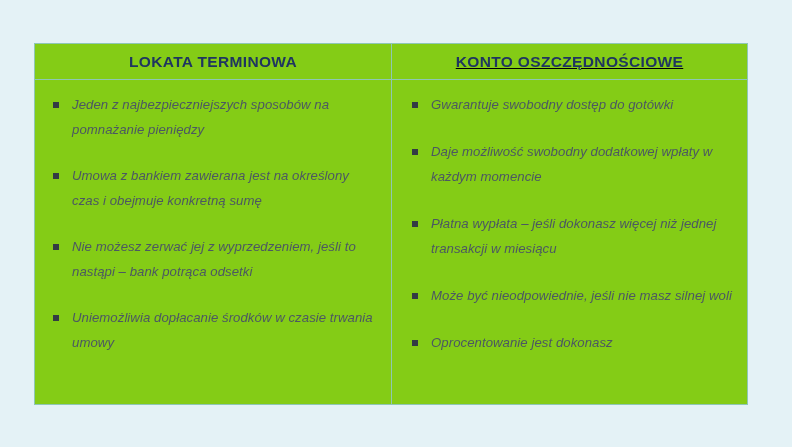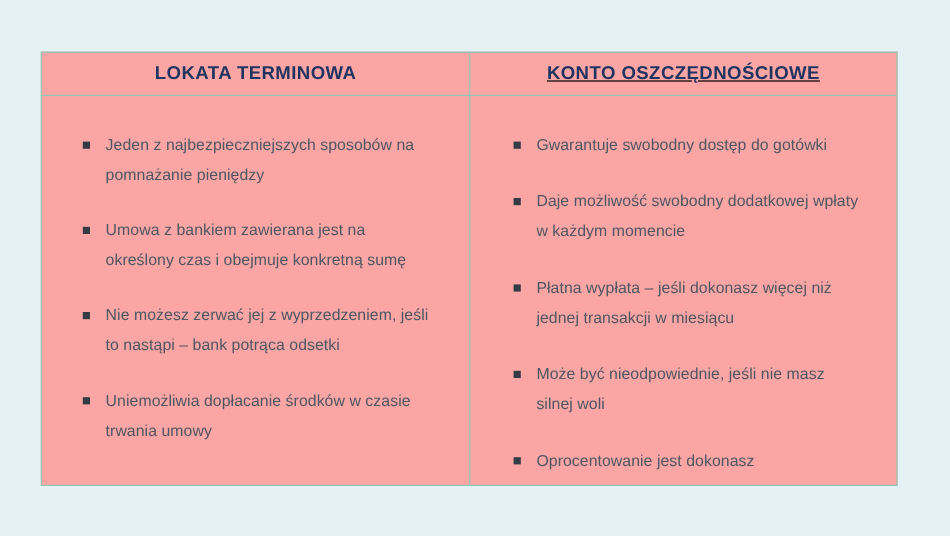--- a/index.html
+++ b/index.html
@@ -15,21 +15,21 @@
   }
 
   #comparison-table {
     position: absolute;
     left: 34px;
     top: 43px;
     width: 714px;
     height: 362px;
     box-sizing: border-box;
     border: 1px solid #8ec7b4;
-    background: #fca5a5;
+    background: #84cc16;
     display: flex;
     flex-direction: column;
   }
 
   .table-header-row {
     display: flex;
     flex: 0 0 35px;
     border-bottom: 1px solid #8ec7b4;
   }
 
@@ -59,22 +59,23 @@
 
   .col-body {
     box-sizing: border-box;
     padding: 12px 16px 10px 16px;
   }
   .col-body.left  { flex: 0 0 357px; border-right: 1px solid #8ec7b4; }
   .col-body.right { flex: 1 1 auto; padding-left: 18px; padding-right: 12px; }
 
   .bullet-list {
     list-style: none;
-    margin: 16px;
+    margin: 0;
     padding: 0;
+    font-style: italic;
   }
 
   .bullet-item {
     position: relative;
     margin: 0 0 21px 0;
     padding-left: 21px;
     font-size: 13.2px;
     line-height: 25px;
     color: #4c5862;
     letter-spacing: 0.05px;

